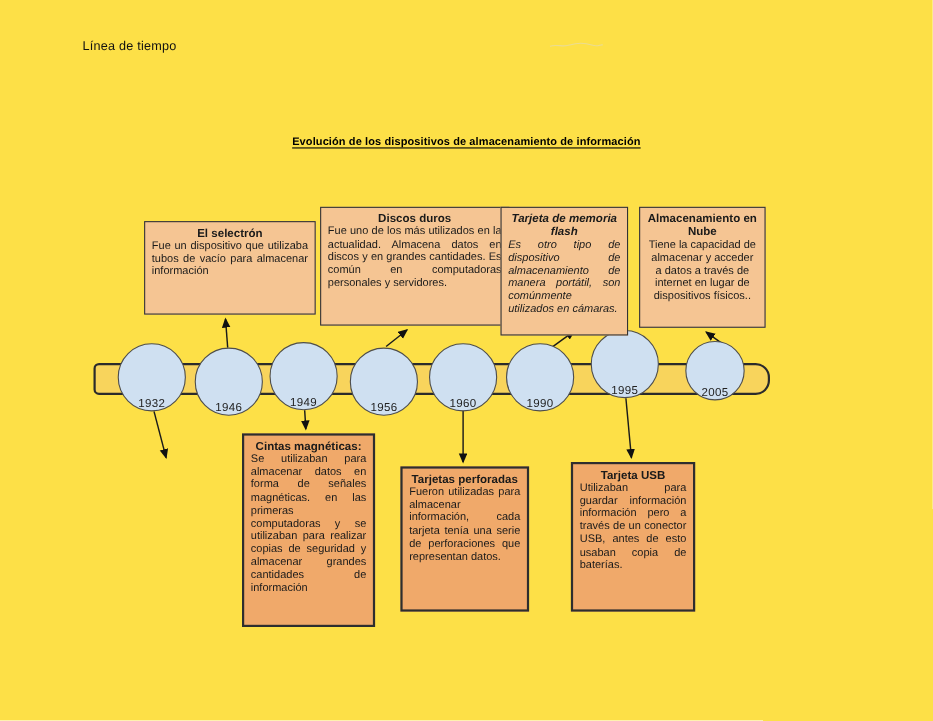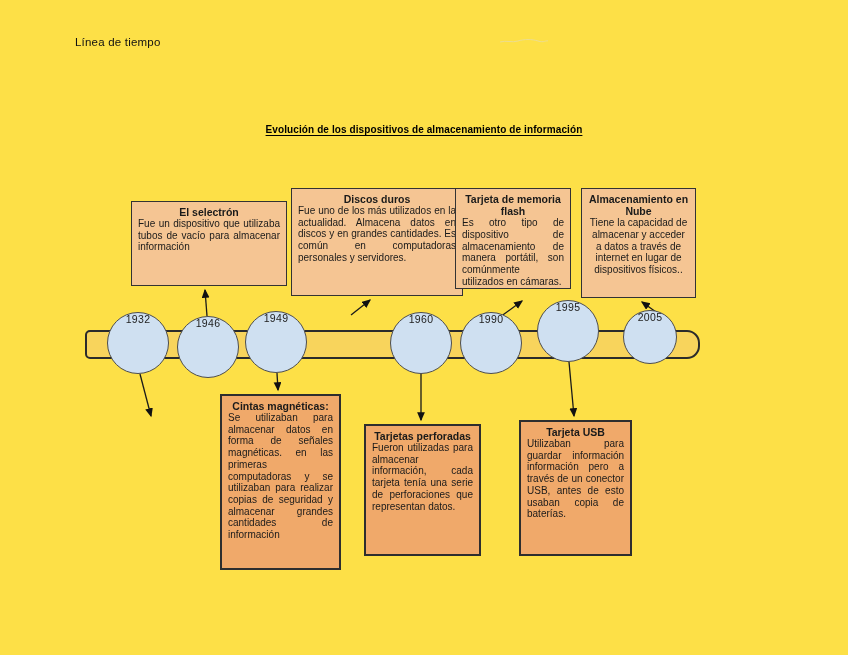--- a/index.html
+++ b/index.html
@@ -47,21 +47,21 @@
     border-radius: 5px 13px 13px 5px;
   }
   
   .circle {
     position: absolute;
     width: 62px; height: 62px;
     background: #CFE0F1;
     border: 1.6px solid #4d4d4d;
     border-radius: 50%;
     display: flex;
-    align-items: flex-start;
+    align-items: flex-end;
     justify-content: center;
     font-size: 10.5px;
     color: #222;
     letter-spacing: 0.3px;
   }
   .c-1932 { left: 107px; top: 312px; }
   .c-1946 { left: 177px; top: 316px; }
   .c-1949 { left: 245px; top: 311px; }
   .c-1956 { left: 318px; top: 316px; }
   .c-1960 { left: 390px; top: 312px; }
@@ -81,21 +81,21 @@
     font-weight: bold;
     font-size: 10.5px;
     line-height: 1.15;
   }
   .box .box-body { text-align: justify; }
   .box.centered .box-body { text-align: center; }
   .box-top { background: #F5C593; border: 1.5px solid #333; }
   .box-bottom { background: #F0A96A; border: 2px solid #2e2e2e; }
   .b-selectron  { left: 131px; top: 201px; width: 156px; height: 85px; }
   .b-discos     { left: 291px; top: 188px; width: 172px; height: 108px; }
-  .b-flash      { left: 455px; top: 188px; width: 116px; height: 101px; }
+  .b-flash      { left: 455px; top: 188px; width: 116px; height: 117px; font-style: italic; }
   .b-nube       { left: 581px; top: 188px; width: 115px; height: 110px; }
   .b-tambor     { left: 85px;  top: 420px; width: 121px; height: 99px; }
   .b-cintas     { left: 220px; top: 394px; width: 121px; height: 176px; }
   .b-perforadas { left: 364px; top: 424px; width: 117px; height: 132px; }
   .b-usb        { left: 519px; top: 420px; width: 113px; height: 136px; }
   .connectors {
     position: absolute;
     left: 0; top: 0;
     width: 848px; height: 655px;
     pointer-events: none;
@@ -133,20 +133,23 @@
   </svg>
 
   <div class="circle c-1932">
       <span>1932</span>
     </div>
   <div class="circle c-1946">
       <span>1946</span>
     </div>
   <div class="circle c-1949">
       <span>1949</span>
+    </div>
+  <div class="circle c-1956">
+      <span>1956</span>
     </div>
   <div class="circle c-1960">
       <span>1960</span>
     </div>
   <div class="circle c-1990">
       <span>1990</span>
     </div>
   <div class="circle c-1995">
       <span>1995</span>
     </div>

